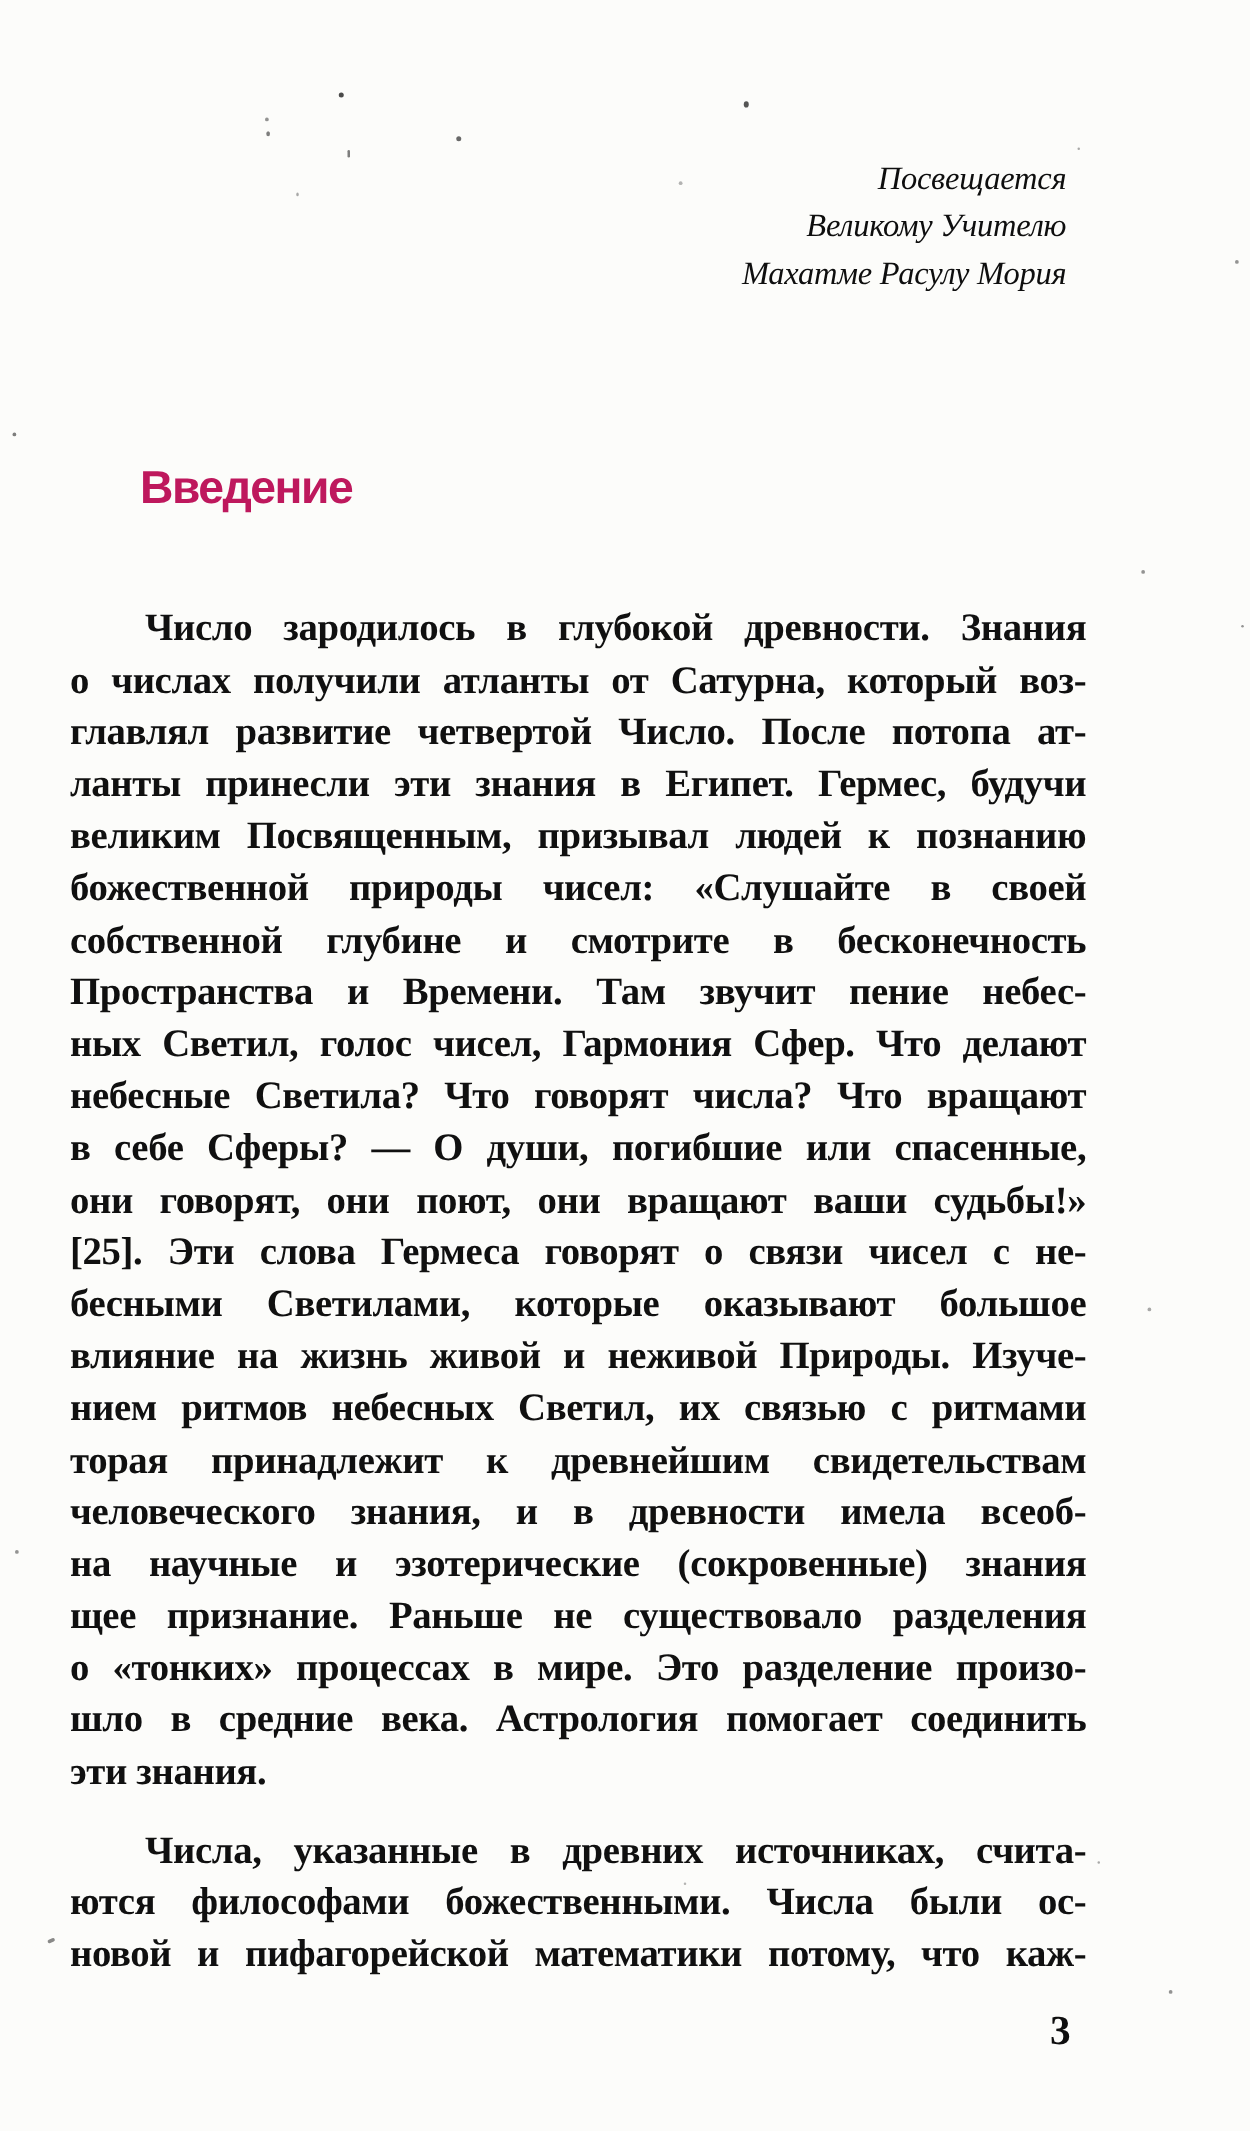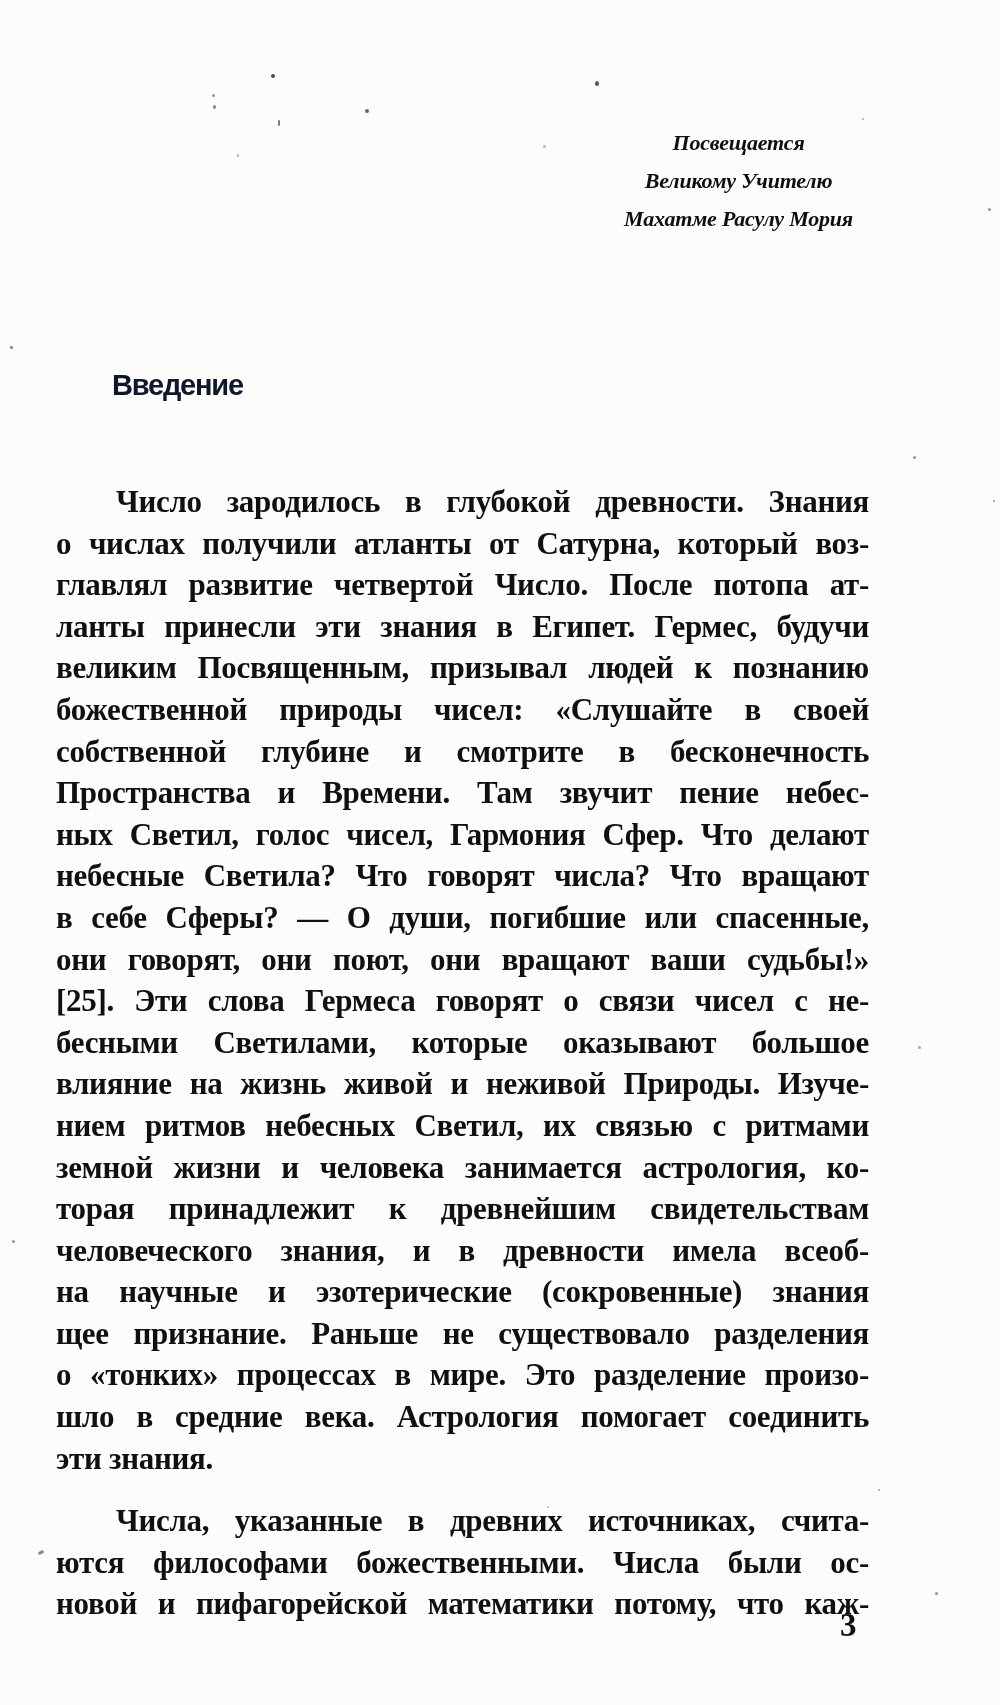--- a/index.html
+++ b/index.html
@@ -8,38 +8,38 @@
     width:1000px;height:1705px;
     background:#fcfcfa;
     color:#0e0e0e;
     overflow:hidden;
     margin:0 auto;
   }
   
   .dedication{
     position:absolute;
     top:124px;right:147px;
-    text-align:center;
+    text-align:right;
     font-family:"Liberation Serif",serif;
     font-style:italic;
-    font-weight:700;
-    font-size:22px;
+    font-weight:400;
+    font-size:26px;
     line-height:38px;
     letter-spacing:-0.2px;
   }
   
   .heading{
     position:absolute;
     top:371px;left:112px;
     font-family:"Liberation Sans",sans-serif;
     font-weight:700;
-    font-size:29px;
+    font-size:37px;
     line-height:1;
     letter-spacing:-1.2px;
-    color:#0f172a;
+    color:#be185d;
   }
   
   .bodytext{
     position:absolute;
     top:460px;left:56px;
     width:813px;
     font-family:"Liberation Serif",serif;
     font-weight:700;
     font-size:31px;
     line-height:41.6px;
@@ -94,21 +94,20 @@
       <div class="line">собственной глубине и смотрите в бесконечность</div>
       <div class="line">Пространства и Времени. Там звучит пение небес-</div>
       <div class="line">ных Светил, голос чисел, Гармония Сфер. Что делают</div>
       <div class="line">небесные Светила? Что говорят числа? Что вращают</div>
       <div class="line">в себе Сферы? — О души, погибшие или спасенные,</div>
       <div class="line">они говорят, они поют, они вращают ваши судьбы!»</div>
       <div class="line">[25]. Эти слова Гермеса говорят о связи чисел с не-</div>
       <div class="line">бесными Светилами, которые оказывают большое</div>
       <div class="line">влияние на жизнь живой и неживой Природы. Изуче-</div>
       <div class="line">нием ритмов небесных Светил, их связью с ритмами</div>
-      <div class="line">земной жизни и человека занимается астрология, ко-</div>
       <div class="line">торая принадлежит к древнейшим свидетельствам</div>
       <div class="line">человеческого знания, и в древности имела всеоб-</div>
       <div class="line">на научные и эзотерические (сокровенные) знания</div>
       <div class="line">щее признание. Раньше не существовало разделения</div>
       <div class="line">о «тонких» процессах в мире. Это разделение произо-</div>
       <div class="line">шло в средние века. Астрология помогает соединить</div>
       <div class="line flush-left">эти знания.</div>
     </div>
     <div>
       <div class="line indent">Числа, указанные в древних источниках, счита-</div>

